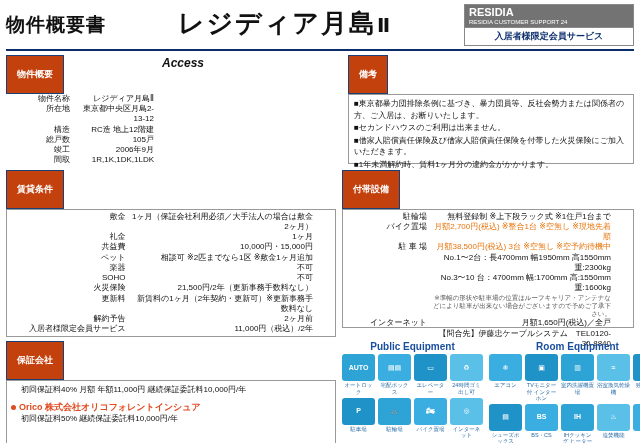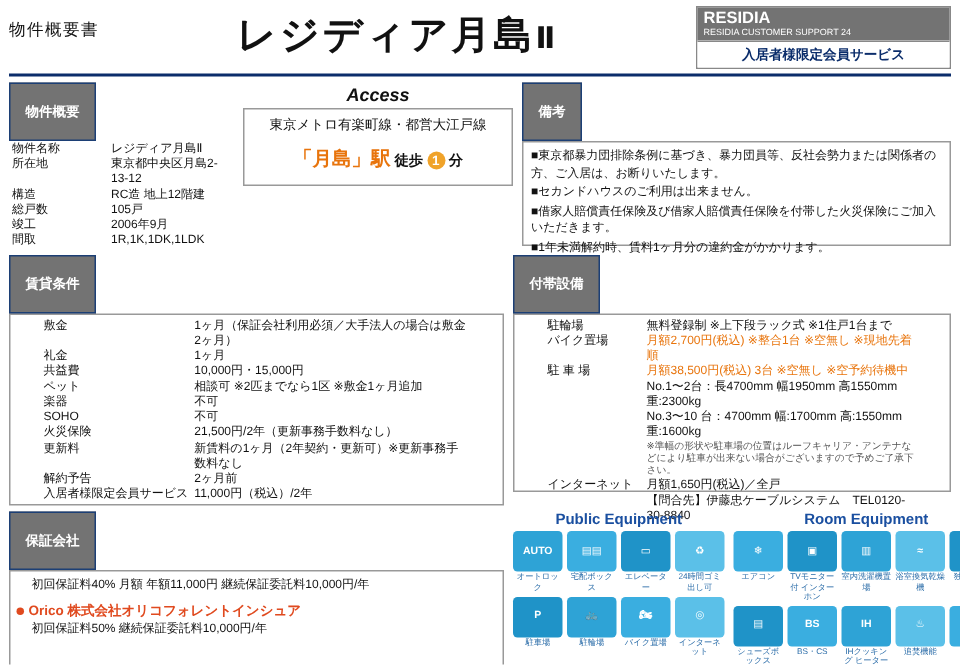--- a/index.html
+++ b/index.html
@@ -5,44 +5,44 @@
   html,body{margin:0;padding:0;}
   body{
     width:640px;height:443px;background:#ffffff;
     font-family:"Liberation Sans","DejaVu Sans",sans-serif;
     color:#111;overflow:hidden;
   }
   .page{position:relative;width:640px;height:443px;box-sizing:border-box;padding:4px 6px;}
 
   
   .header{display:flex;align-items:flex-start;height:44px;}
-  .hdr-title{font-size:11px;font-weight:normal;letter-spacing:1px;padding-top:8px;white-space:nowrap;}
+  .hdr-title{font-size:19px;font-weight:bold;letter-spacing:1px;padding-top:8px;white-space:nowrap;}
   .hdr-main{flex:1;text-align:center;font-size:26px;font-weight:bold;letter-spacing:2px;padding-top:2px;}
   .hdr-main .rom{font-size:20px;}
   .hdr-right{width:170px;border:1px solid #888;box-sizing:border-box;}
   .hdr-right .r1{background:#737373;color:#fff;font-size:11px;font-weight:bold;text-align:left;padding:2px 4px;line-height:1.05;}
   .hdr-right .r1 .sub{display:block;font-size:6px;font-weight:normal;letter-spacing:0;}
   .hdr-right .r2{background:#ffffff;color:#0b2d6b;font-size:9px;font-weight:bold;text-align:center;padding:2px 2px;border-top:1px solid #888;}
 
   .hr{height:2px;background:#0b2d6b;margin:1px 0 4px 0;}
 
   
   .cols{display:flex;gap:6px;}
   .col{flex:1;min-width:0;}
   .sec-title{
-    background:#737373;color:#fff;font-size:9px;font-weight:bold;
+    background:#c2410c;color:#fff;font-size:9px;font-weight:bold;
     display:inline-block;padding:12px 10px;border:1px solid #1c3f75;
   }
 
-  table.kv{border-collapse:collapse;width:100%;font-size:8px;}
+  table.kv{border-collapse:collapse;width:100%;font-size:8px;text-align:right;}
   table.kv td{padding:0px 2px;vertical-align:top;line-height:1.28;}
   table.kv td.k{white-space:nowrap;width:62px;}
 
   
-  .access-head{text-align:center;font-size:12px;font-weight:bold;font-style:italic;padding:1px 0 2px 0;}
+  .access-head{text-align:left;font-size:12px;font-weight:bold;font-style:italic;padding:1px 0 2px 0;}
   .access-box{border:1px solid #999;height:52px;padding:4px 6px;box-sizing:border-box;}
   .access-line{font-size:9px;text-align:center;}
   .access-line2{font-size:9.5px;text-align:center;margin-top:7px;font-weight:bold;}
   .mark-orange{color:#e8740c;font-weight:bold;font-size:13px;}
   .circle-num{
     display:inline-block;width:12px;height:12px;border-radius:50%;
     background:#f0a32a;color:#fff;font-size:9px;line-height:12px;text-align:center;font-weight:bold;
     vertical-align:middle;
   }
 
@@ -130,29 +130,20 @@
         <tr>
               <td class="k">間取</td>
               <td>1R,1K,1DK,1LDK</td>
             </tr>
       </tbody>
         </table>
     </div>
 
     <div class="col" style="flex:0 0 180px">
       <div class="access-head">Access</div>
-      <div class="access-box">
-        <div class="access-line">東京メトロ有楽町線・都営大江戸線</div>
-        <div class="access-line2">
-          <span class="mark-orange">「月島」駅</span>
-          <span>徒歩</span>
-          <span class="circle-num">1</span>
-          <span>分</span>
-        </div>
-      </div>
     </div>
 
     <div class="col">
       <div class="sec-title">備考</div>
       <div class="bikou">
         <div>■東京都暴力団排除条例に基づき、暴力団員等、反社会勢力または関係者の方、ご入居は、お断りいたします。</div>
         <div>■セカンドハウスのご利用は出来ません。</div>
         <div>■借家人賠償責任保険及び借家人賠償責任保険を付帯した火災保険にご加入いただきます。</div>
         <div>■1年未満解約時、賃料1ヶ月分の違約金がかかります。</div>
       </div>

